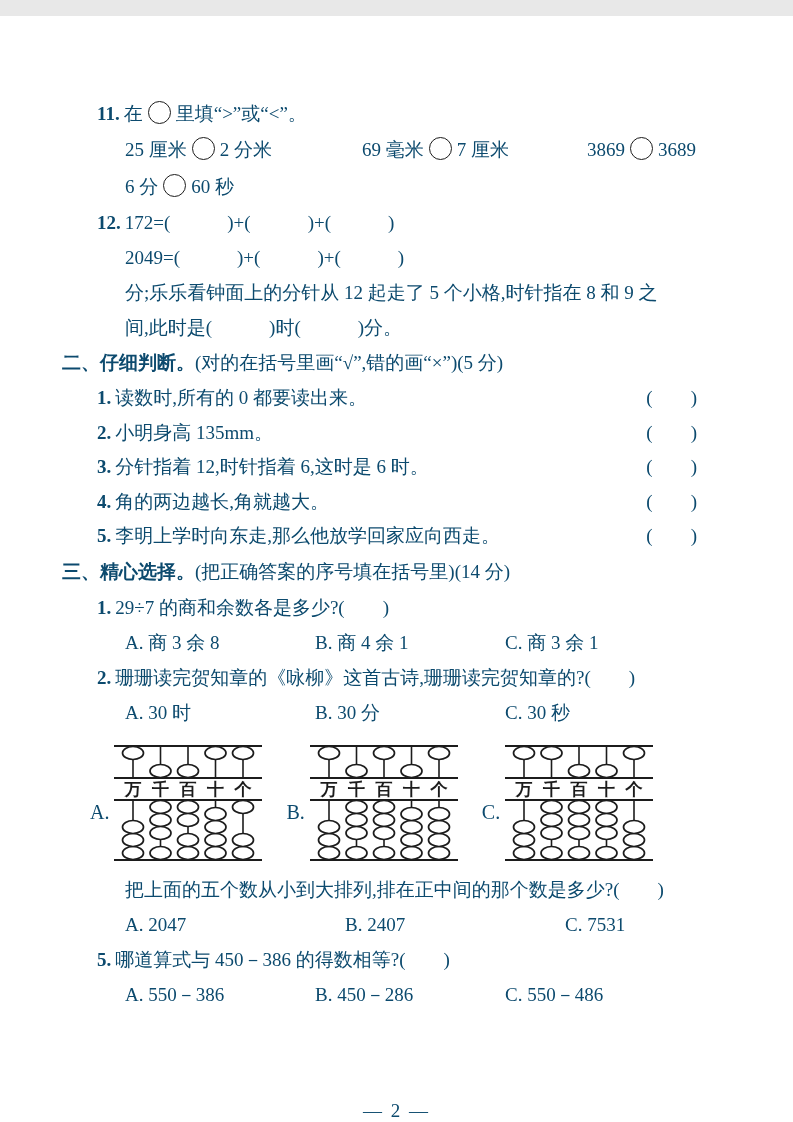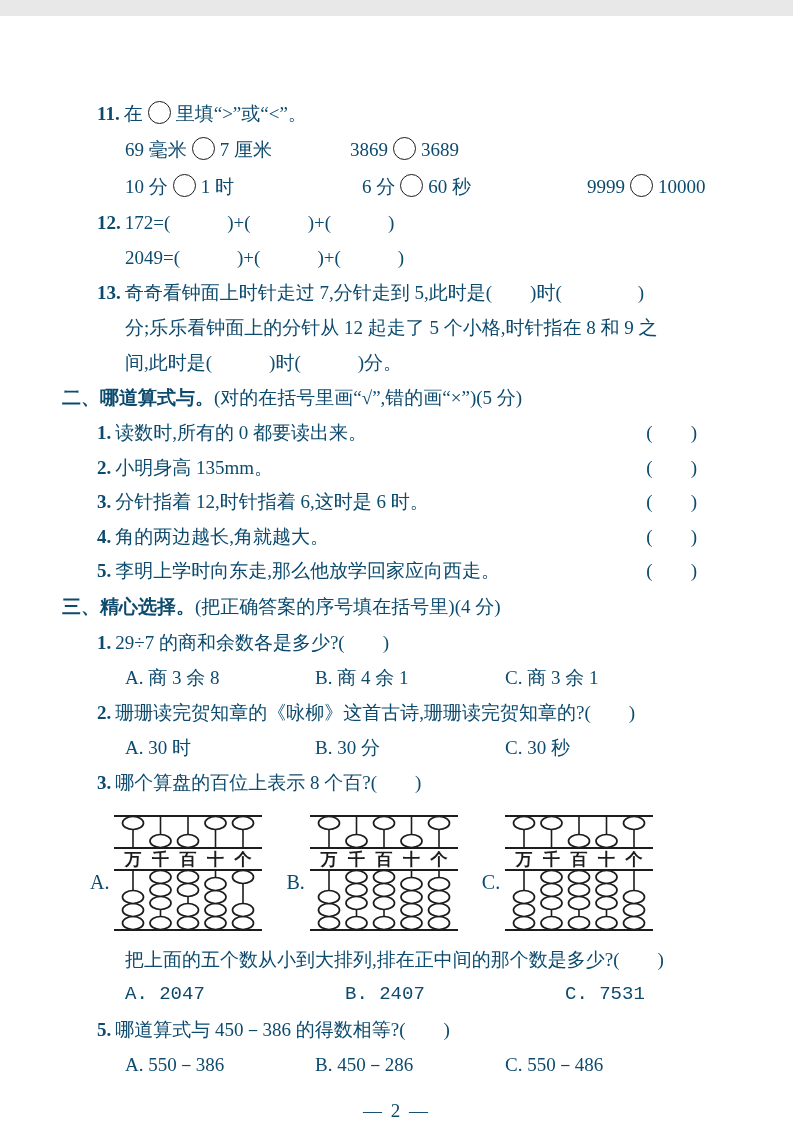--- a/index.html
+++ b/index.html
@@ -28,21 +28,21 @@
   .cmp-row{display:flex;margin-left:63px;line-height:37px;}
   .cmp-cell{width:237px;white-space:pre;}
   .cmp-cell.c2{width:225px;}
   .cmp-cell.c3{width:auto;}
   .judge-row{display:flex;line-height:34.5px;}
   .judge-row .j-text{margin-left:35px;white-space:pre;}
   .judge-row .j-bracket{margin-left:auto;margin-right:40px;white-space:pre;}
   .opts{display:flex;margin-left:63px;line-height:35px;}
   .opt{width:190px;white-space:pre;}
   .opt:last-child{width:auto;}
-  .opts-wide .opt{width:220px;font-family:Liberation Mono, monospace;}
+  .opts-wide .opt{width:220px;}
   .opts-wide .opt:last-child{width:auto;}
   .abacus-row{
     display:flex;align-items:center;gap:22px;
     margin:12px 0 6px 28px;
   }
   .abacus-fig{display:flex;align-items:center;gap:3px;}
   .abacus-label{font-size:20px;margin-top:18px;}
   .footer{
     position:absolute;left:0;right:0;bottom:16px;
     text-align:center;font-size:19px;letter-spacing:2px;
@@ -50,38 +50,36 @@
 </style>
 </head>
 <body>
 
 <div class="page">
   <div class="content">
 
     <div class="line l-num"><span class="num">11.</span><span>在</span><span class="circ"></span><span>里填“&gt;”或“&lt;”。</span></div>
 
     <div class="cmp-row">
+      <div class="cmp-cell"><span>25 厘米</span><span class="circ"></span><span>2 分米</span></div>
       <div class="cmp-cell c2"><span>69 毫米</span><span class="circ"></span><span>7 厘米</span></div>
       <div class="cmp-cell c3"><span>3869</span><span class="circ"></span><span>3689</span></div>
     </div>
 
     <div class="cmp-row">
-      <div class="cmp-cell"><span>10 分</span><span class="circ"></span><span>1 时</span></div>
       <div class="cmp-cell c2"><span>6 分</span><span class="circ"></span><span>60 秒</span></div>
-      <div class="cmp-cell c3"><span>9999</span><span class="circ"></span><span>10000</span></div>
     </div>
 
     <div class="line l-num"><span class="num">12.</span><span>172=(　　　)+(　　　)+(　　　)</span></div>
     <div class="line l-cont"><span>2049=(　　　)+(　　　)+(　　　)</span></div>
 
-    <div class="line l-num"><span class="num">13.</span><span>奇奇看钟面上时针走过 7,分针走到 5,此时是(　　)时(　　　　)</span></div>
     <div class="line l-cont"><span>分;乐乐看钟面上的分针从 12 起走了 5 个小格,时针指在 8 和 9 之</span></div>
     <div class="line l-cont"><span>间,此时是(　　　)时(　　　)分。</span></div>
 
-    <div class="line sec-head"><span class="sec-title">二、</span><span class="sec-title">哪道算式与。</span><span>(对的在括号里画“√”,错的画“×”)(5 分)</span></div>
+    <div class="line sec-head"><span class="sec-title">二、</span><span class="sec-title">仔细判断。</span><span>(对的在括号里画“√”,错的画“×”)(5 分)</span></div>
 
     <div class="judge-row">
         <span class="j-text"><span class="num">1.</span><span>读数时,所有的 0 都要读出来。</span></span>
         <span class="j-bracket">(　　)</span>
       </div>
     <div class="judge-row">
         <span class="j-text"><span class="num">2.</span><span>小明身高 135mm。</span></span>
         <span class="j-bracket">(　　)</span>
       </div>
     <div class="judge-row">
@@ -90,37 +88,36 @@
       </div>
     <div class="judge-row">
         <span class="j-text"><span class="num">4.</span><span>角的两边越长,角就越大。</span></span>
         <span class="j-bracket">(　　)</span>
       </div>
     <div class="judge-row">
         <span class="j-text"><span class="num">5.</span><span>李明上学时向东走,那么他放学回家应向西走。</span></span>
         <span class="j-bracket">(　　)</span>
       </div>
 
-    <div class="line sec-head"><span class="sec-title">三、</span><span class="sec-title">精心选择。</span><span>(把正确答案的序号填在括号里)(4 分)</span></div>
+    <div class="line sec-head"><span class="sec-title">三、</span><span class="sec-title">精心选择。</span><span>(把正确答案的序号填在括号里)(14 分)</span></div>
 
     <div class="line l-num"><span class="num">1.</span><span>29÷7 的商和余数各是多少?(　　)</span></div>
     <div class="opts">
       <span class="opt">A. 商 3 余 8</span>
       <span class="opt">B. 商 4 余 1</span>
       <span class="opt">C. 商 3 余 1</span>
     </div>
 
     <div class="line l-num"><span class="num">2.</span><span>珊珊读完贺知章的《咏柳》这首古诗,珊珊读完贺知章的?(　　)</span></div>
     <div class="opts">
       <span class="opt">A. 30 时</span>
       <span class="opt">B. 30 分</span>
       <span class="opt">C. 30 秒</span>
     </div>
 
-    <div class="line l-num"><span class="num">3.</span><span>哪个算盘的百位上表示 8 个百?(　　)</span></div>
 
     <div class="abacus-row">
       <div class="abacus-fig">
         <span class="abacus-label">A.</span>
         <svg class="abacus-svg" width="152" height="124" viewBox="0 0 152 124">
             <line x1="2" y1="4" x2="150" y2="4" stroke="#1c1c1c" stroke-width="2"></line>
             <line x1="2" y1="36" x2="150" y2="36" stroke="#1c1c1c" stroke-width="2"></line>
             <line x1="2" y1="58" x2="150" y2="58" stroke="#1c1c1c" stroke-width="2"></line>
             <line x1="2" y1="118" x2="150" y2="118" stroke="#1c1c1c" stroke-width="2"></line>
             <line x1="21" y1="4" x2="21" y2="36" stroke="#1c1c1c" stroke-width="1.6"></line>

